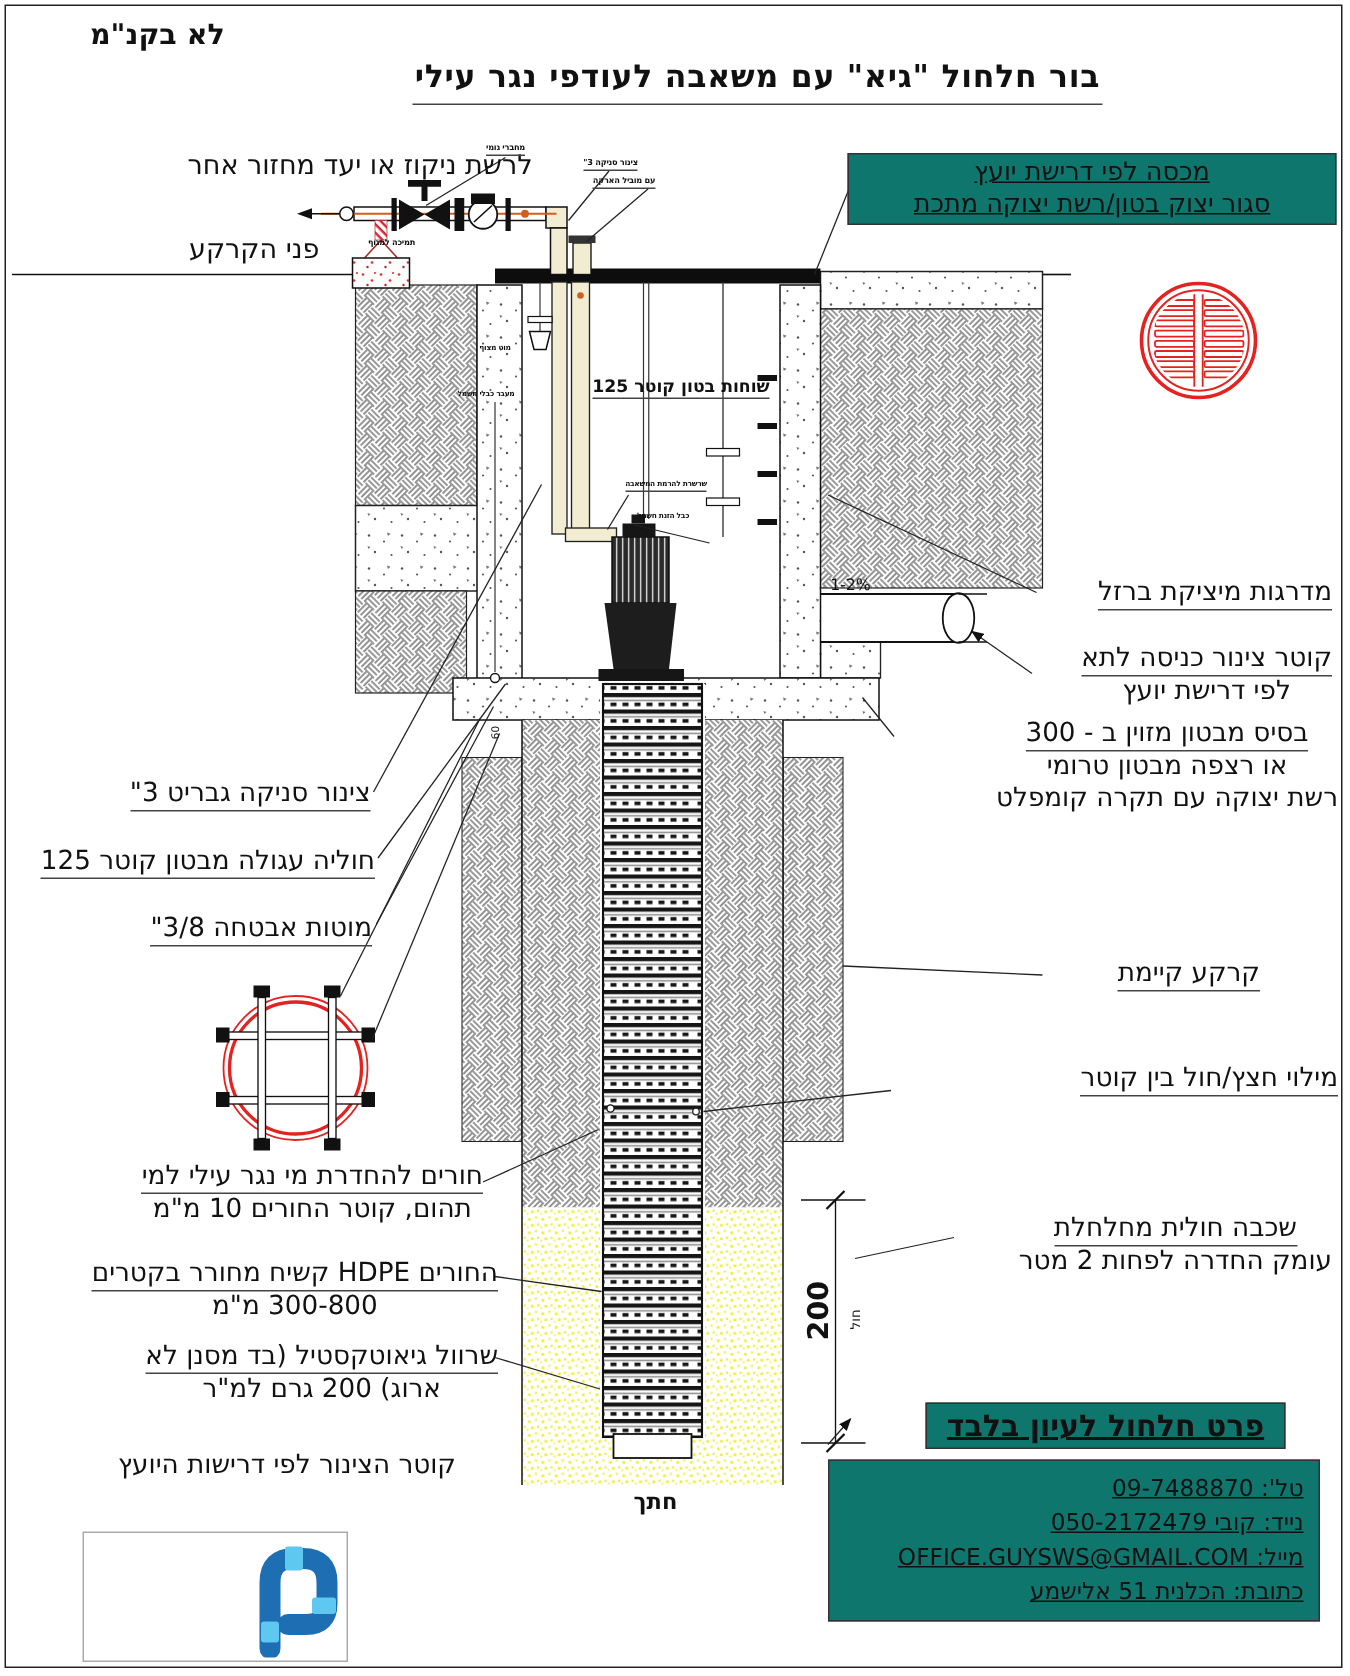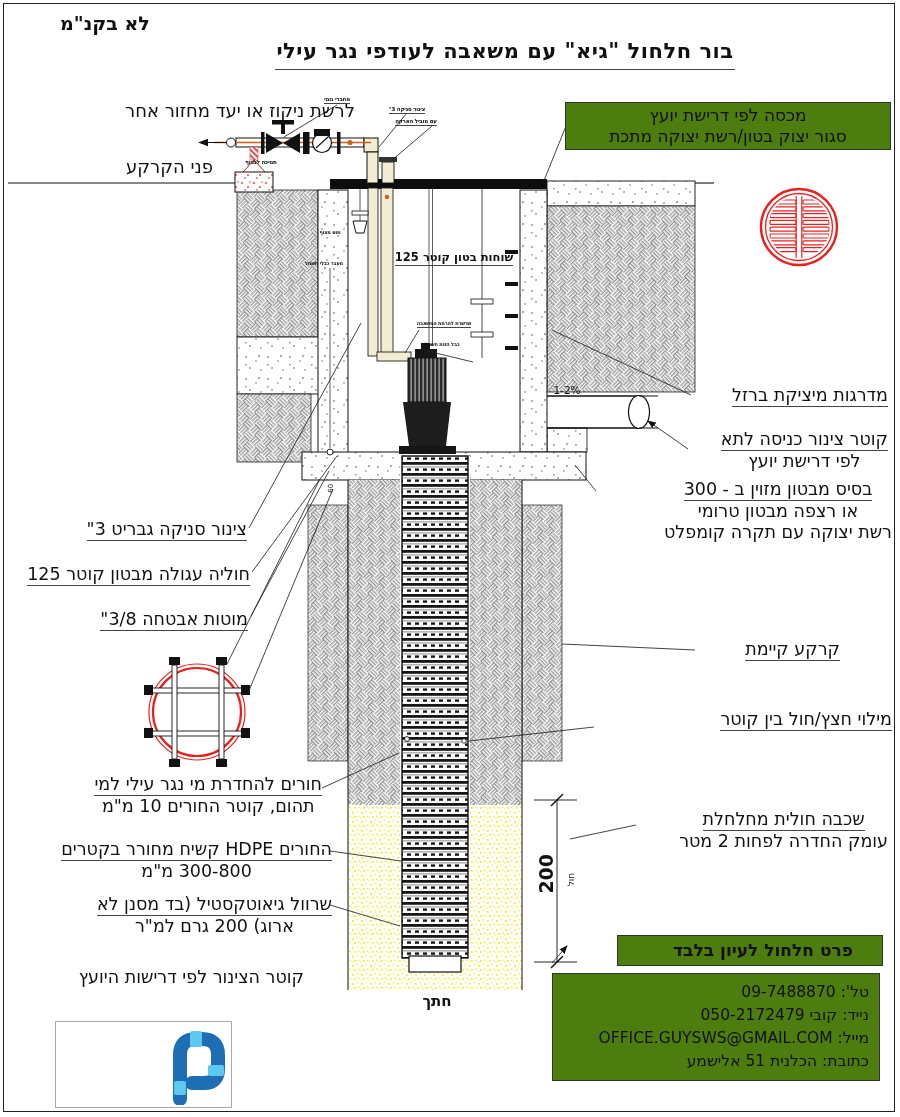--- a/index.html
+++ b/index.html
@@ -6,21 +6,21 @@
   body{width:900px;height:1117px;background:#fff;position:relative;
        font-family:"DejaVu Sans",sans-serif;color:#111;}
   .frame{position:absolute;left:3px;top:3px;right:5px;bottom:5px;border:1.6px solid #222;}
   .lbl{position:absolute;direction:rtl;line-height:1.24;white-space:nowrap;z-index:5;}
   .lbl .ln{display:block;width:fit-content;margin-left:auto;margin-right:0;}
   .lbl.c{text-align:center;}
   .lbl.c .ln{margin:0 auto;}
   .u{border-bottom:1.3px solid #444;padding-bottom:1px;}
   .micro{font-size:5.5px;font-weight:700;letter-spacing:-.2px;}
   .rot{transform:rotate(-90deg);transform-origin:center center;}
-  .box{border:1.3px solid #333;background:#4d7c0f;}
+  .box{border:1.3px solid #333;background:#0f766e;text-decoration:underline;}
   svg{position:absolute;left:0;top:0;z-index:1;}
   .logo-box{position:absolute;left:55px;top:1021px;width:175px;height:85px;border:1px solid #aaa;z-index:5;}
   .logo-text{position:absolute;left:4px;top:1px;width:116px;text-align:right;direction:rtl;color:#1e6eb4;}
   .logo-name{font-size:30px;font-weight:700;line-height:30px;}
   .logo-tag{font-size:15px;font-weight:700;line-height:17px;}
 </style>
 </head>
 <body>
 
 <div class="frame"></div>
@@ -377,21 +377,21 @@
 
 <div class="lbl" style="right:596px;top:967px;font-size:17.5px;"><span>קוטר הצינור לפי דרישות היועץ</span></div>
 
 <div class="lbl c rot" style="left:524px;top:862px;width:46px;font-size:19px;font-weight:700;direction:ltr;">
   <span>200</span>
 </div>
 <div class="lbl c rot" style="left:558px;top:874px;width:28px;font-size:9px;"><span>חול</span></div>
 
 <div class="lbl c" style="left:405px;top:992px;width:64px;font-size:15px;font-weight:700;"><span>חתך</span></div>
 
-<div class="lbl c box" style="left:617px;top:935px;width:238px;height:29px;font-size:17px;font-weight:700;line-height:29px;padding-left:26px;">
+<div class="lbl c box" style="left:617px;top:935px;width:238px;height:29px;font-size:20px;font-weight:700;line-height:29px;">
   <span>פרט חלחול לעיון בלבד</span>
 </div>
 
 <div class="lbl box" style="left:552px;top:973px;width:306px;font-size:15.5px;line-height:23px;padding:7px 10px;text-align:center;">
   <div class="ln">טל': 09-7488870</div>
   <div class="ln">נייד: קובי 050-2172479</div>
   <div class="ln">מייל: OFFICE.GUYSWS@GMAIL.COM</div>
   <div class="ln">כתובת: הכלנית 51 אלישמע</div>
 </div>
 

